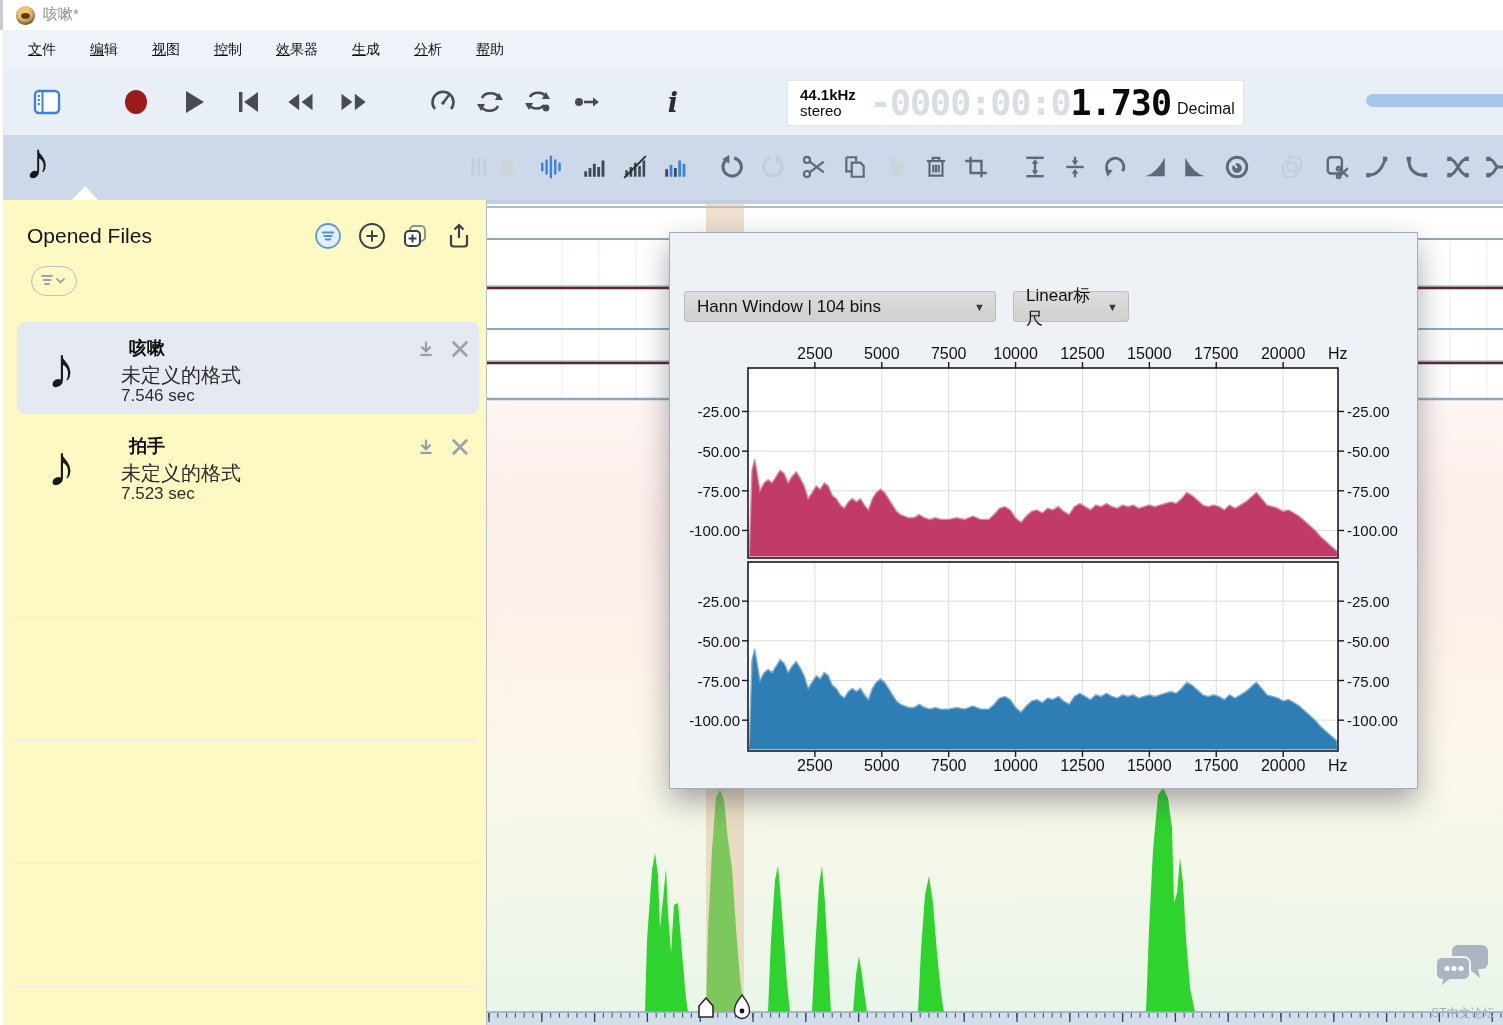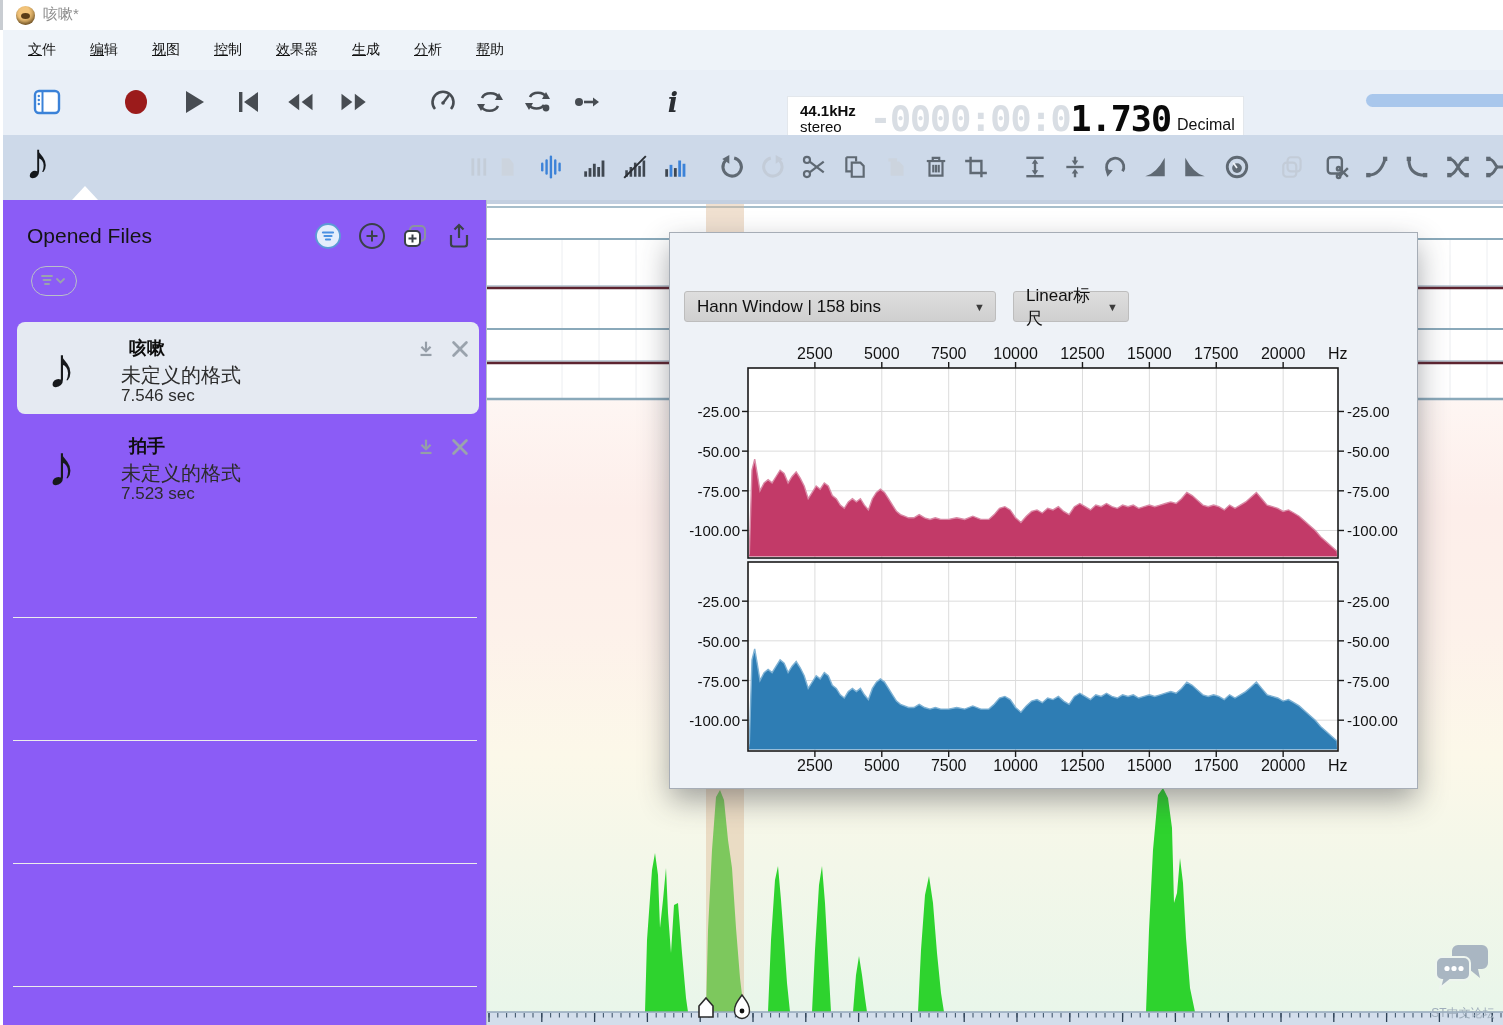--- a/index.html
+++ b/index.html
@@ -16,35 +16,35 @@
     box-shadow:inset 0 -2px 3px rgba(60,40,10,.5);}
   #app-logo:after{content:"";position:absolute;left:5px;top:7px;width:9px;height:6px;border-radius:50%;background:#5a3c16;}
   #window-title{left:40px;top:5px;font-size:15px;color:#8d8d8d;}
   
   #menubar{left:3px;top:30px;width:1500px;height:40px;background:#eef3f9;display:flex;align-items:center;padding-left:25px;box-sizing:border-box;gap:34px;}
   .menu-item{font-size:14px;color:#111;cursor:default;}
   .menu-item .accel{text-decoration:underline;}
   
   #toolbar1{left:3px;top:70px;width:1500px;height:65px;background:#e9eff7;}
   .tb-icon{position:absolute;top:17px;width:30px;height:30px;display:flex;align-items:center;justify-content:center;}
-  #time-display{left:785px;top:27px;width:455px;height:44px;background:#fff;border-radius:0;
+  #time-display{left:785px;top:11px;width:455px;height:44px;background:#fff;border-radius:0;
     box-shadow:0 0 0 1px #e3e7ec;display:flex;align-items:center;position:absolute;}
   #td-rate{margin-left:12px;line-height:1.1;font-size:15px;color:#0c0c0c;font-weight:700;}
   #td-rate .chan{font-weight:400;}
   #td-ghost{margin-left:14px;font-size:35px;color:#d9dee4;letter-spacing:-1px;font-family:"DejaVu Sans Mono",monospace;font-weight:bold;}
   #td-value{font-size:35px;color:#0a0a0a;font-weight:600;letter-spacing:-1px;font-family:"DejaVu Sans Mono",monospace;}
   #td-unit{font-size:16px;color:#111;margin-left:6px;margin-top:12px;}
   #volume-slider{left:1363px;top:24px;width:140px;height:13px;background:#a9c7ec;border-radius:7px 0 0 7px;position:absolute;}
   
   #toolbar2{left:3px;top:135px;width:1500px;height:65px;background:#cdd9e9;}
   #tab-note{position:absolute;left:22px;top:-6px;font-size:52px;color:#14181c;line-height:65px;}
   #tab-pointer{position:absolute;left:69px;top:51px;width:0;height:0;border-left:13px solid transparent;border-right:13px solid transparent;border-bottom:14px solid #ffffff;}
   .tb2{position:absolute;top:19px;width:26px;height:26px;}
   
-  #sidebar{left:3px;top:200px;width:484px;height:825px;background:#8b5cf6;border-right:1px solid #b6bfca;box-sizing:border-box;}
+  #sidebar{left:3px;top:200px;width:484px;height:825px;background:#fef9c3;border-right:1px solid #b6bfca;box-sizing:border-box;}
   #sidebar-title{left:24px;top:24px;font-size:21px;color:#141414;position:absolute;}
   .sb-head-icon{position:absolute;top:22px;width:28px;height:28px;}
   #filter-pill{position:absolute;left:28px;top:66px;width:44px;height:28px;border:1.5px solid #b9c0c8;border-radius:15px;display:flex;align-items:center;justify-content:center;}
   .file-item{position:absolute;left:14px;width:462px;height:92px;border-radius:8px;}
   .file-item.selected{background:#e5eaf2;}
   .file-note{position:absolute;left:30px;top:2px;font-size:58px;color:#17191c;line-height:88px;}
   .file-name{position:absolute;left:112px;top:14px;font-size:18px;font-weight:700;color:#0d0d0d;}
   .file-format{position:absolute;left:104px;top:40px;font-size:20px;color:#2c2c2c;}
   .file-duration{position:absolute;left:104px;top:64px;font-size:17px;color:#2c2c2c;}
   .file-dl{position:absolute;left:398px;top:16px;width:22px;height:22px;}
@@ -650,21 +650,21 @@
       <line x1="952.3999999999996" y1="813" x2="952.3999999999996" y2="822" stroke="#2f4256" stroke-width="1.3"></line>
       <line x1="1005.1999999999996" y1="813" x2="1005.1999999999996" y2="822" stroke="#2f4256" stroke-width="1.3"></line>
       <polygon points="212,817 212,806 219,798 226,806 226,817" fill="#fff" stroke="#2b2b2b" stroke-width="1.6"></polygon>
       <path d="M255,795 C249,803 247.5,806 247.5,811 A7.5,7.5 0 1 0 262.5,811 C262.5,806 261,803 255,795 Z" fill="#fff" stroke="#2b2b2b" stroke-width="1.4"></path>
       <circle cx="255" cy="811" r="2.4" fill="#111"></circle>
     </svg>
 </div>
 
 <div id="fft-dialog" class="abs">
   <div class="fft-dd" id="fft-dd-window">
-    <span class="lbl">Hann Window | 158 bins</span>
+    <span class="lbl">Hann Window | 104 bins</span>
     <span class="arr">▼</span>
   </div>
   <div class="fft-dd" id="fft-dd-scale">
     <span class="lbl">Linear标尺</span>
     <span class="arr">▼</span>
   </div>
   <svg id="fft-plot-svg" width="747" height="555">
       <rect x="78" y="135" width="590" height="190" fill="#ffffff"></rect>
       <line x1="144.8934240362812" y1="135" x2="144.8934240362812" y2="325" stroke="#dcdcdc" stroke-width="1"></line>
       <line x1="211.78684807256238" y1="135" x2="211.78684807256238" y2="325" stroke="#dcdcdc" stroke-width="1"></line>

